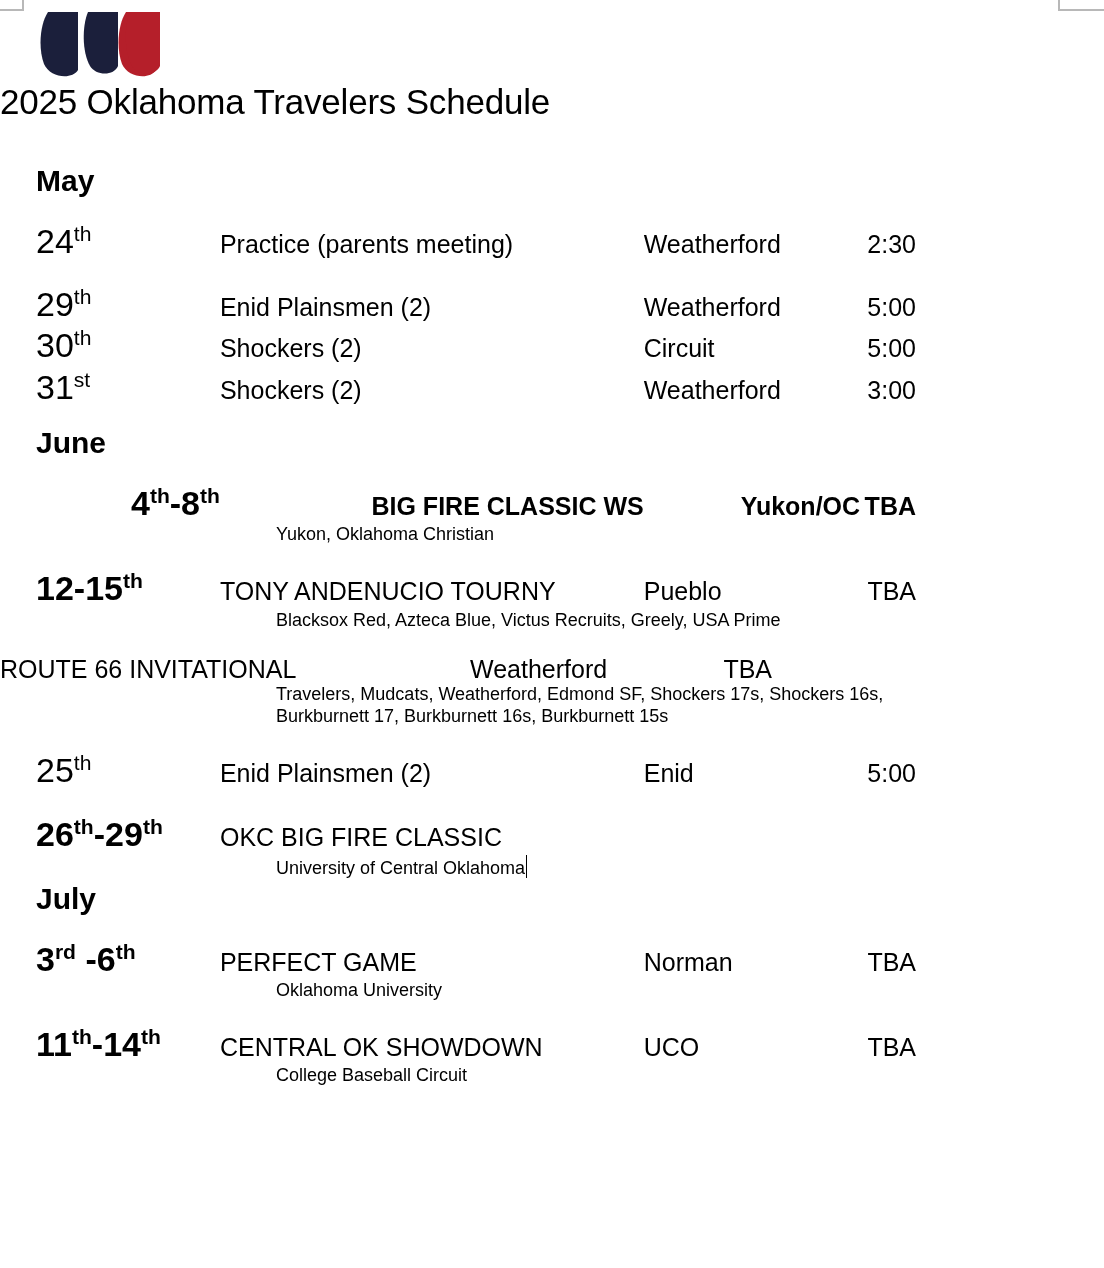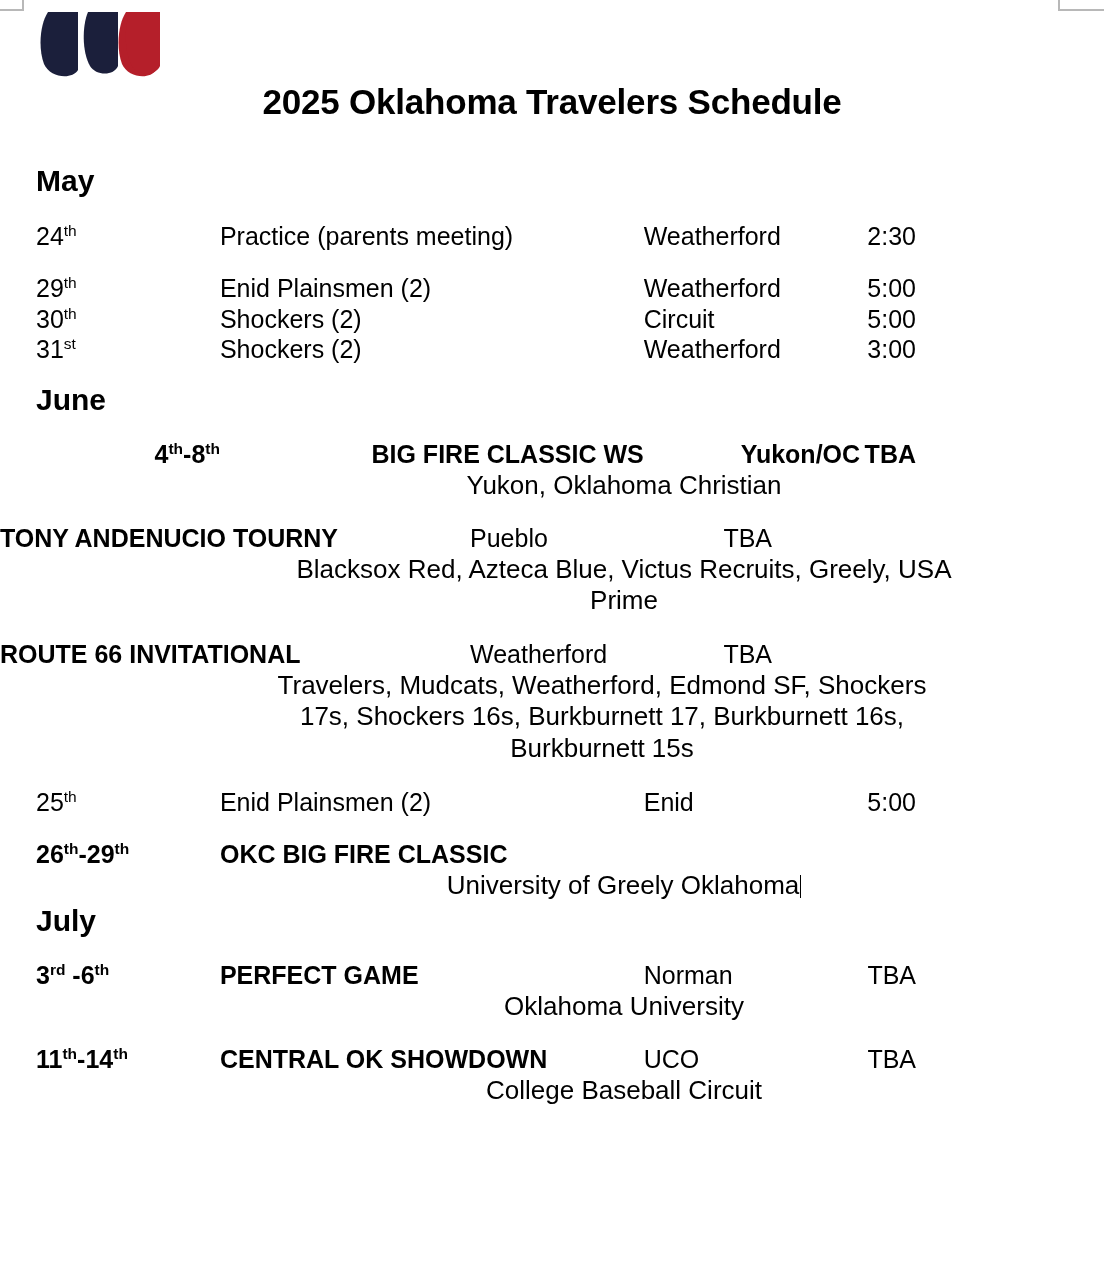--- a/index.html
+++ b/index.html
@@ -45,23 +45,22 @@
     top: 8px;
     left: 38px;
     width: 140px;
     height: 70px;
   }
   .doc-title {
     position: absolute;
     top: 82px;
     left: 0;
     width: 1104px;
-    text-align: center;
     font-size: 35px;
-    font-weight: bold;
+    font-weight: normal;
     letter-spacing: -0.2px;
   }
   .content {
     position: absolute;
     top: 152px;
     left: 0;
     width: 972px;
   }
   .month {
     font-size: 30px;
@@ -77,21 +76,21 @@
 
   .row {
     display: flex;
     align-items: baseline;
     line-height: 1.22;
   }
   .c-date {
     width: 240px;
     padding-left: 36px;
     box-sizing: border-box;
-    font-size: 25px;
+    font-size: 34px;
     white-space: nowrap;
   }
   .c-event {
     width: 470px;
     font-size: 25px;
   }
   .c-place {
     width: 240px;
     font-size: 25px;
   }
@@ -100,28 +99,27 @@
     font-size: 25px;
     text-align: right;
     padding-right: 56px;
     box-sizing: border-box;
   }
   .bold .c-date,
   .bold .c-event,
   .bold .c-place,
   .bold .c-time { font-weight: bold; text-align: right; }
 
-  .bold-event .c-event { font-weight: bold; }
+  .bold-event .c-event { font-weight: normal; }
 
   .sub {
     padding-left: 276px;
-    font-size: 26px;
+    font-size: 18px;
     line-height: 1.22;
     max-width: 1040px;
-    text-align: center;
   }
   .sub.wide { padding-right: 44px; }
 
   sup {
     font-size: 0.62em;
     vertical-align: super;
     line-height: 0;
   }
   .caret {
     display: inline-block;
@@ -194,20 +192,21 @@
         <div class="c-date"><span>4</span><sup>th</sup><span>-8</span><sup>th</sup></div>
         <div class="c-event">BIG FIRE CLASSIC WS</div>
         <div class="c-place">Yukon/OC</div>
         <div class="c-time">TBA</div>
       </div>
       <div class="sub">Yukon, Oklahoma Christian</div>
     </div>
 
     <div class="group">
       <div class="row bold-event">
+        <div class="c-date" style="font-weight:bold"><span>12-15</span><sup>th</sup></div>
         <div class="c-event">TONY ANDENUCIO TOURNY</div>
         <div class="c-place">Pueblo</div>
         <div class="c-time">TBA</div>
       </div>
       <div class="sub">Blacksox Red, Azteca Blue, Victus Recruits, Greely, USA Prime</div>
     </div>
 
     <div class="group">
       <div class="row bold-event">
         <div class="c-event">ROUTE 66 INVITATIONAL</div>
@@ -226,21 +225,21 @@
       </div>
     </div>
 
     <div class="group">
       <div class="row bold-event">
         <div class="c-date" style="font-weight:bold"><span>26</span><sup>th</sup><span>-29</span><sup>th</sup></div>
         <div class="c-event">OKC BIG FIRE CLASSIC</div>
         <div class="c-place"></div>
         <div class="c-time"></div>
       </div>
-      <div class="sub"><span>University of Greely Oklahoma</span><span class="caret"></span></div>
+      <div class="sub"><span>University of Central Oklahoma</span><span class="caret"></span></div>
     </div>
 
     <div class="month july">July</div>
 
     <div class="group">
       <div class="row bold-event">
         <div class="c-date" style="font-weight:bold"><span>3</span><sup>rd</sup><span> -6</span><sup>th</sup></div>
         <div class="c-event">PERFECT GAME</div>
         <div class="c-place">Norman</div>
         <div class="c-time">TBA</div>

